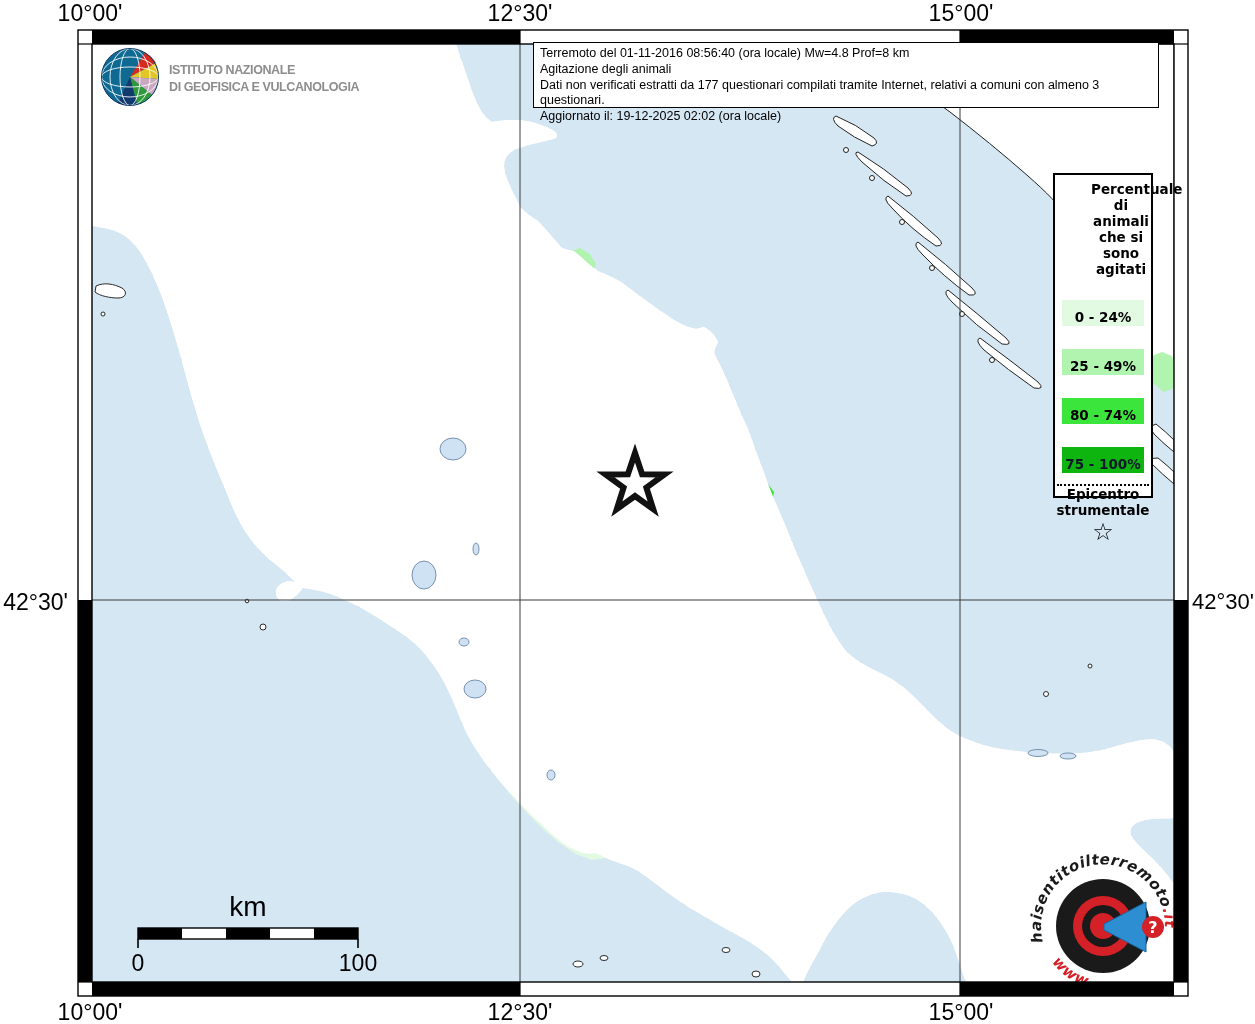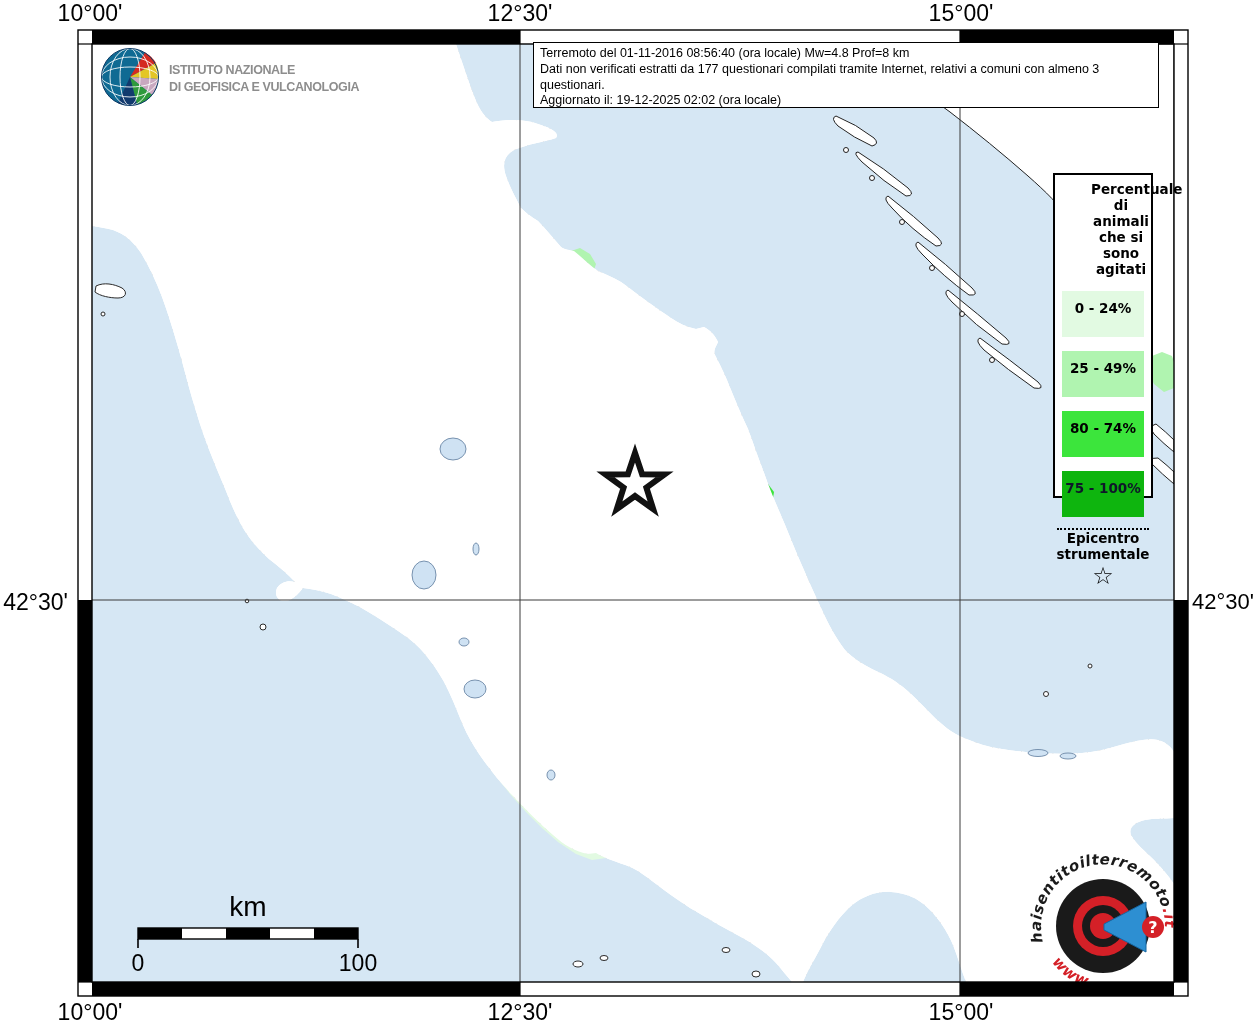--- a/index.html
+++ b/index.html
@@ -8,21 +8,21 @@
   .coord{position:absolute;font-size:23px;color:#000;white-space:nowrap;}
   .coord.center{text-align:center;}
   svg{position:absolute;left:0;top:0;}
   .titlebox{position:absolute;left:533px;top:42px;width:612px;height:58px;
             background:#fff;border:1.5px solid #000;padding:3px 6px;
             font-size:12.5px;line-height:15.8px;color:#000;z-index:5;}
   .legend{position:absolute;left:1053px;top:173px;width:96px;height:321px;
           background:#fff;border:2px solid #000;z-index:5;
           font-family:"DejaVu Sans",sans-serif;text-align:center;}
   .legend-title{font-weight:bold;font-size:13.5px;line-height:16px;margin-top:6px;padding-left:36px;}
-  .swatch{width:82px;height:46px;margin:14px auto 0 auto;font-weight:bold;
+  .swatch{width:82px;height:26px;margin:23px auto 0 auto;font-weight:bold;
           font-size:13.5px;line-height:34px;color:#000;}
   .legend-divider{border:none;border-top:2px dotted #000;margin:11px 2px 0 2px;}
   .legend-epi{font-weight:bold;font-size:13.5px;line-height:16px;}
   .legend-star{font-size:24px;line-height:24px;margin-top:2px;color:#000;}
 </style>
 </head>
 <body>
 
 <div class="stage">
 
@@ -203,20 +203,21 @@
       <line x1="960" y1="982" x2="960" y2="996" stroke="#000" stroke-width="1.2"></line>
       <line x1="78" y1="44" x2="92" y2="44" stroke="#000" stroke-width="1.2"></line>
       <line x1="1174" y1="44" x2="1188" y2="44" stroke="#000" stroke-width="1.2"></line>
       <line x1="78" y1="982" x2="92" y2="982" stroke="#000" stroke-width="1.2"></line>
       <line x1="1174" y1="982" x2="1188" y2="982" stroke="#000" stroke-width="1.2"></line>
     </g>
   </svg>
 
   <div class="titlebox">
     <div>Terremoto del 01-11-2016 08:56:40 (ora locale) Mw=4.8 Prof=8 km</div>
+    <div>Agitazione degli animali</div>
     <div>Dati non verificati estratti da 177 questionari compilati tramite Internet, relativi a comuni con almeno 3 questionari.</div>
     <div>Aggiornato il: 19-12-2025 02:02 (ora locale)</div>
   </div>
 
   <div class="legend">
     <div class="legend-title">Percentuale di animali che si sono agitati</div>
     <div class="swatch" style="background: rgb(226, 250, 226); color: rgb(0, 0, 0);">0 - 24%</div>
     <div class="swatch" style="background: rgb(176, 244, 176); color: rgb(0, 0, 0);">25 - 49%</div>
     <div class="swatch" style="background: rgb(60, 229, 60); color: rgb(0, 0, 0);">80 - 74%</div>
     <div class="swatch" style="background: rgb(14, 181, 14); color: #0f172a;">75 - 100%</div>

